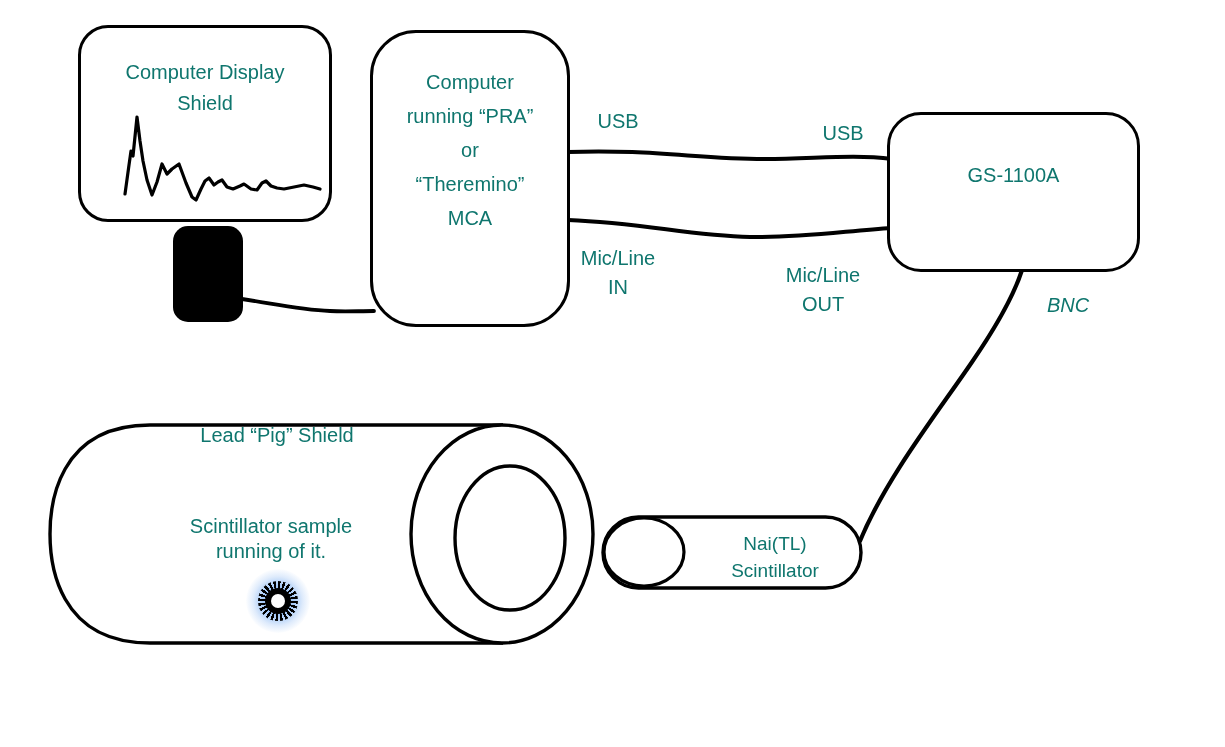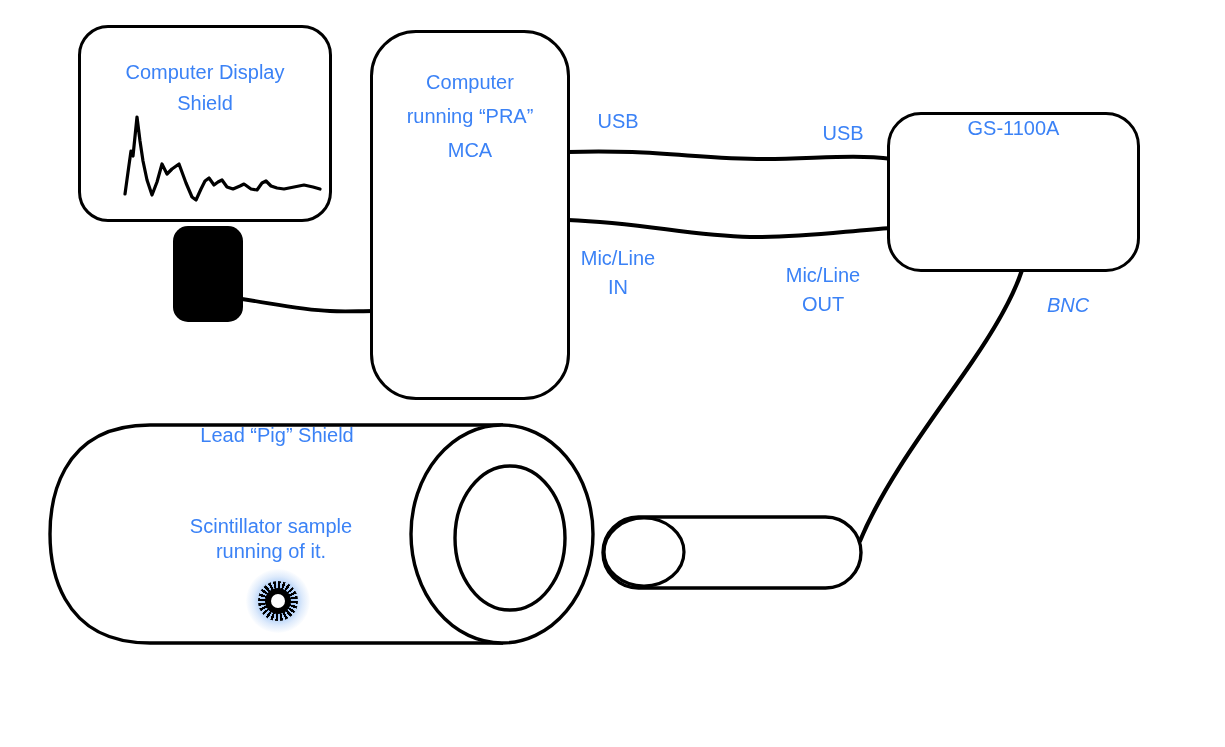--- a/index.html
+++ b/index.html
@@ -2,21 +2,21 @@
 <html><head>
 <meta charset="utf-8">
 <style>
   html, body { margin: 0; padding: 0; background: #ffffff; }
   .canvas {
     position: relative;
     width: 1225px;
     height: 747px;
     background: #ffffff;
     font-family: "Liberation Sans", sans-serif;
-    color: #3b82f6;
+    color: #0f766e;
     overflow: hidden;
   }
   .wires {
     position: absolute;
     left: 0; top: 0;
     width: 1225px; height: 747px;
     z-index: 1;
   }
   .node {
     position: absolute;
@@ -46,36 +46,37 @@
   .stand {
     position: absolute;
     left: 173px; top: 226px;
     width: 70px; height: 96px;
     background: #000000;
     border-radius: 15px;
     z-index: 2;
   }
   .computer {
     left: 370px; top: 30px;
-    width: 200px; height: 370px;
+    width: 200px; height: 297px;
     border-radius: 46px;
     text-align: center;
     font-size: 20px;
     line-height: 34px;
     padding-top: 32px;
   }
   .computer .mca-line { display: block; }
   .computer span { display: block; }
   .gsbox {
     left: 887px; top: 112px;
     width: 253px; height: 160px;
     border-radius: 34px;
     text-align: center;
     font-size: 20px;
     line-height: 26px;
+    padding-top: 47px;
   }
   .wire-label {
     position: absolute;
     transform: translateX(-50%);
     text-align: center;
     font-size: 20px;
     line-height: 29px;
     white-space: nowrap;
     z-index: 4;
   }
@@ -170,20 +171,22 @@
     </svg>
     <div class="monitor-title">
       <span>Computer Display</span><br>
       <span>Shield</span>
     </div>
   </div>
 
   <div class="node computer">
     <span>Computer</span>
     <span>running “PRA”</span>
+    <span>or</span>
+    <span>“Theremino”</span>
     <span class="mca-line">MCA</span>
   </div>
 
   <div class="node gsbox">
     <span>GS-1100A</span>
   </div>
 
   <div class="wire-label" style="left:618px; top:107px;">USB</div>
   <div class="wire-label" style="left:843px; top:119px;">USB</div>
   <div class="wire-label" style="left:618px; top:244px;">
@@ -199,14 +202,18 @@
   <div class="pig-title">Lead “Pig” Shield</div>
   <div class="pig-body">
     <span>Scintillator sample</span><br>
     <span>running of it.</span>
   </div>
 
   <div class="rad-glow">
     <div class="rad-star"></div>
   </div>
 
+  <div class="scint-label">
+    <span>Nai(TL)</span><br>
+    <span>Scintillator</span>
+  </div>
 
 </div>
 
 </body></html>

